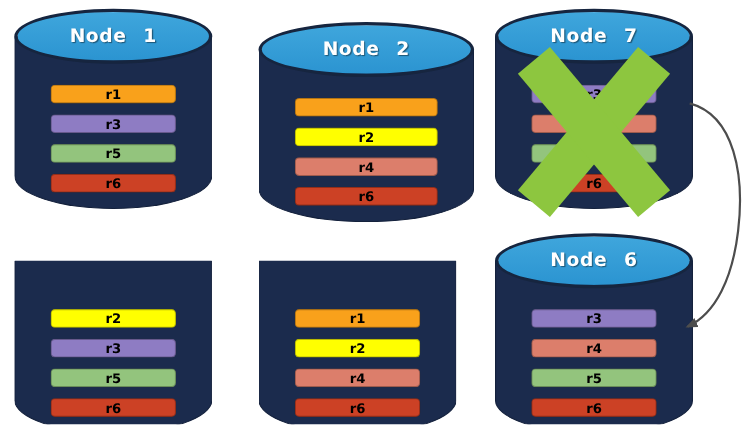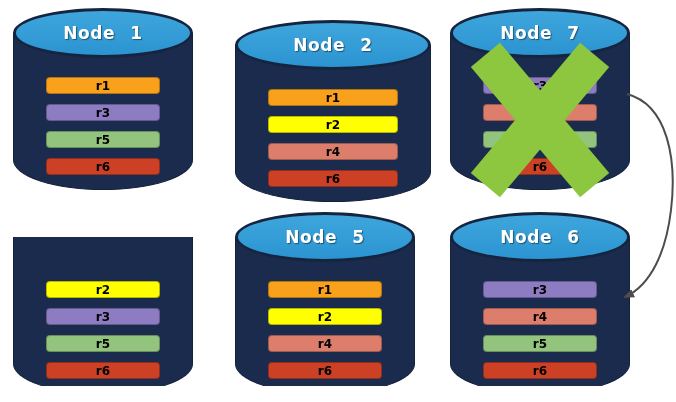--- a/index.html
+++ b/index.html
@@ -124,23 +124,20 @@
           <div class="bar" style="background: rgb(147, 196, 125);">
             <span class="bar-label">r5</span>
           </div>
           <div class="bar" style="background: rgb(204, 65, 37);">
             <span class="bar-label">r6</span>
           </div>
         </div>
       </div>
       <div class="node" style="left: 235px; top: 212px;">
         <div class="cyl-body"></div>
-        <div class="cyl-top">
-          <span class="node-title">Node 5</span>
-        </div>
         <div class="bars">
           <div class="bar" style="background: rgb(249, 161, 27);">
             <span class="bar-label">r1</span>
           </div>
           <div class="bar" style="background: rgb(255, 255, 0);">
             <span class="bar-label">r2</span>
           </div>
           <div class="bar" style="background: rgb(220, 126, 107);">
             <span class="bar-label">r4</span>
           </div>

